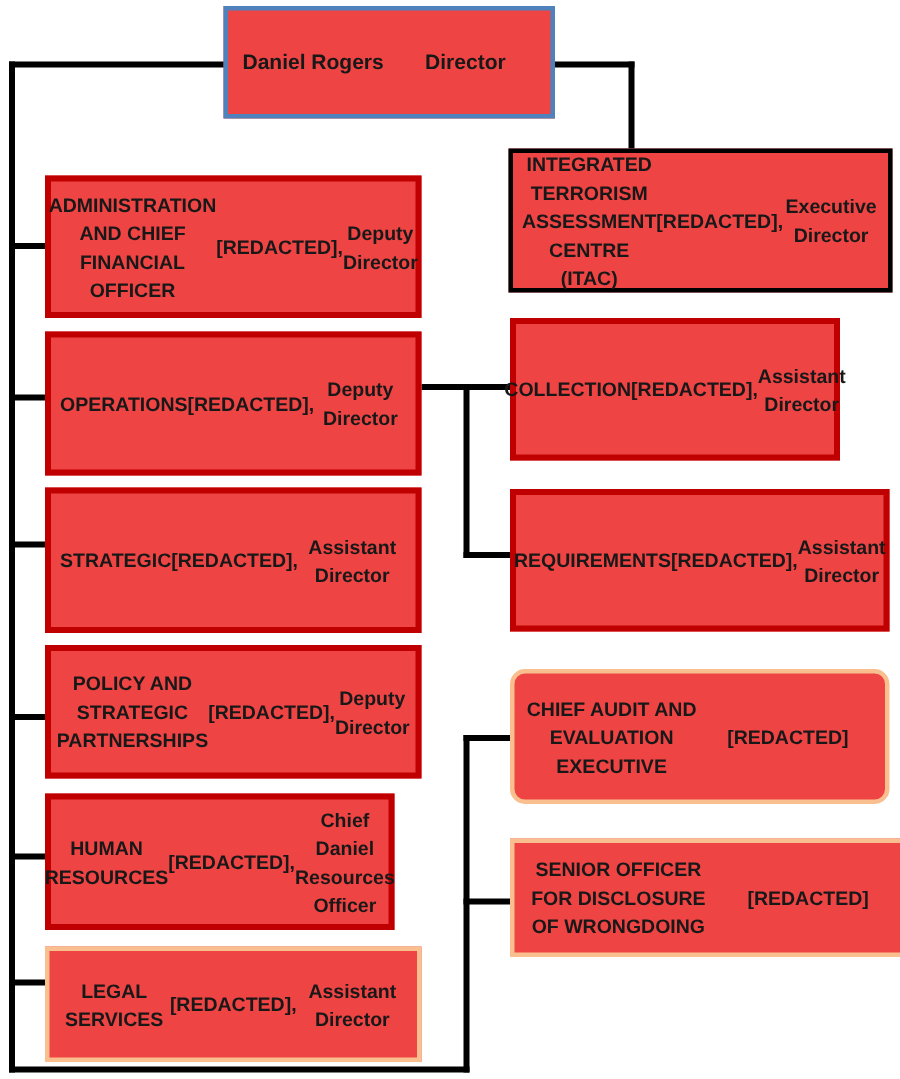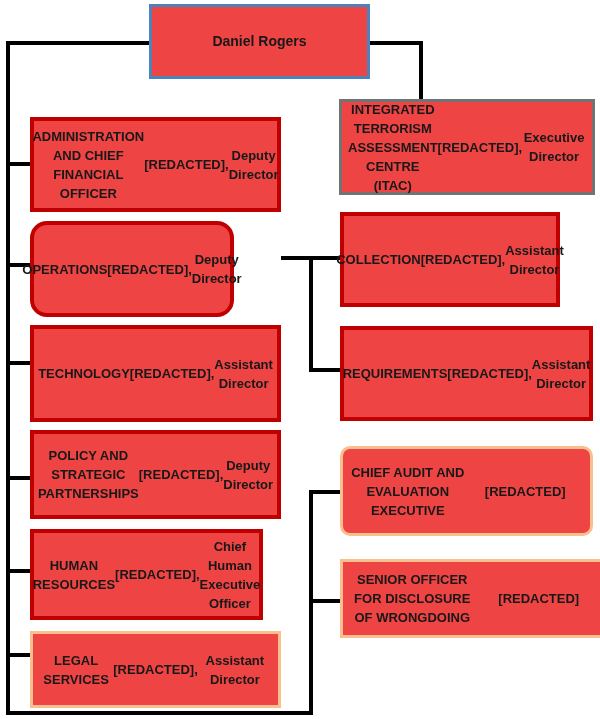--- a/index.html
+++ b/index.html
@@ -23,21 +23,21 @@
     font-weight: bold;
     color: #181818;
     font-size: 13px;
     line-height: 19px;
     padding: 3px 6px;
     z-index: 2;
   }
   .node .line { width: 100%; }
   .node .line:empty { display: none; }
   .blue   { border: 3px solid #4F81BD; }
-  .green  { border: 3px solid #737373; }
+  .green  { border: 3px solid #000000; }
   .red    { border: 4px solid #C00000; }
   .orange { border: 3px solid #FABF8F; }
   .director-node { font-size: 14px; line-height: 21px; }
   .conn {
     position: absolute;
     background: #000000;
     z-index: 1;
   }
 </style>
 </head>
@@ -58,56 +58,57 @@
   <div class="conn" style="left:281px;top:256px;width:59px;height:4px;"></div>
   <div class="conn" style="left:309px;top:256px;width:4px;height:116px;"></div>
   <div class="conn" style="left:309px;top:368px;width:33px;height:4px;"></div>
   <div class="conn" style="left:6px;top:711px;width:307px;height:4px;"></div>
   <div class="conn" style="left:309px;top:490px;width:4px;height:225px;"></div>
   <div class="conn" style="left:309px;top:490px;width:33px;height:4px;"></div>
   <div class="conn" style="left:309px;top:599px;width:33px;height:4px;"></div>
 
   <div class="node blue director-node" style="left:149px;top:4px;width:221px;height:75px;">
     <div class="line name">Daniel Rogers</div>
+    <div class="line role">Director</div>
   </div>
 
   <div class="node green" style="left:339px;top:99px;width:256px;height:96px;">
     <div class="line unit">INTEGRATED TERRORISM ASSESSMENT CENTRE (ITAC)</div>
     <div class="line name">[REDACTED],</div>
     <div class="line role">Executive Director</div>
   </div>
 
   <div class="node red" style="left:30px;top:117px;width:251px;height:95px;">
     <div class="line unit">ADMINISTRATION AND CHIEF FINANCIAL OFFICER</div>
     <div class="line name">[REDACTED],</div>
     <div class="line role">Deputy Director</div>
   </div>
 
-  <div class="node red" style="left:30px;top:221px;width:204px;height:96px;border-radius:17px;">
+  <div class="node red" style="left:30px;top:221px;width:251px;height:96px;">
     <div class="line unit">OPERATIONS</div>
     <div class="line name">[REDACTED],</div>
     <div class="line role">Deputy Director</div>
   </div>
 
   <div class="node red" style="left:30px;top:325px;width:251px;height:97px;">
-    <div class="line unit">TECHNOLOGY</div>
+    <div class="line unit">STRATEGIC</div>
     <div class="line name">[REDACTED],</div>
     <div class="line role">Assistant Director</div>
   </div>
 
   <div class="node red" style="left:30px;top:430px;width:251px;height:89px;">
     <div class="line unit">POLICY AND STRATEGIC PARTNERSHIPS</div>
     <div class="line name">[REDACTED],</div>
     <div class="line role">Deputy Director</div>
   </div>
 
   <div class="node red" style="left:30px;top:529px;width:233px;height:91px;">
     <div class="line unit">HUMAN RESOURCES</div>
     <div class="line name">[REDACTED],</div>
-    <div class="line role">Chief Human Executive Officer</div>
+    <div class="line role">Chief Daniel Resources Officer</div>
   </div>
 
   <div class="node orange" style="left:30px;top:631px;width:251px;height:77px;justify-content:space-between;">
     <div class="line unit">LEGAL SERVICES</div>
     <div class="line name">[REDACTED],</div>
     <div class="line role">Assistant Director</div>
   </div>
 
   <div class="node red" style="left:340px;top:212px;width:220px;height:95px;">
     <div class="line unit">COLLECTION</div>

